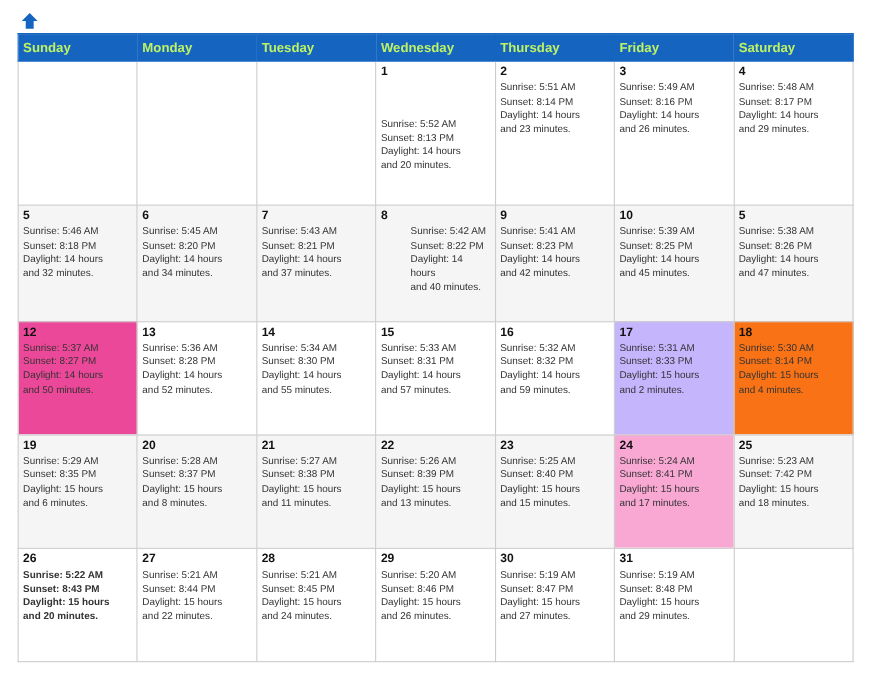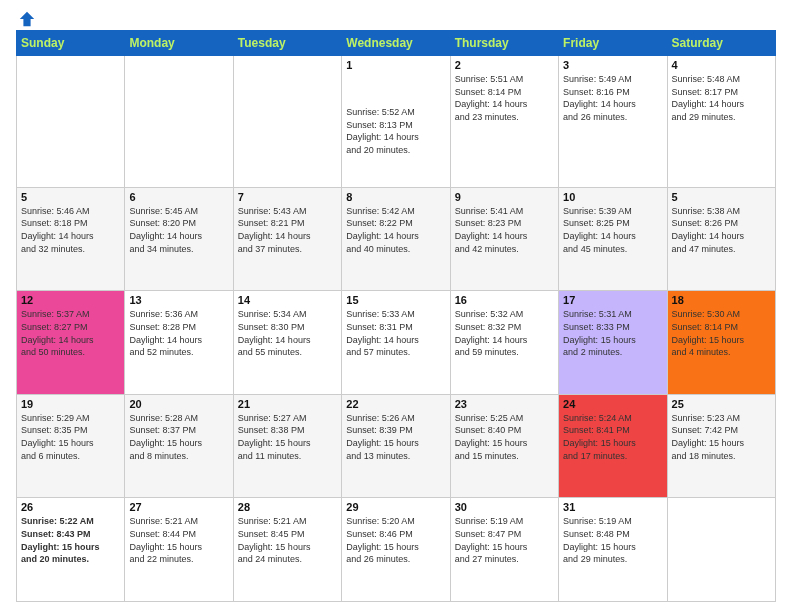--- a/index.html
+++ b/index.html
@@ -181,21 +181,21 @@
           </td>
           <td style="background: rgb(245, 245, 245);">
             <span class="day-num">7</span>
             <div class="day-info" style="white-space: pre-line;">Sunrise: 5:43 AM
 Sunset: 8:21 PM
 Daylight: 14 hours
 and 37 minutes.</div>
           </td>
           <td style="background: rgb(245, 245, 245);">
             <span class="day-num">8</span>
-            <div class="day-info" style="white-space: pre-line;">Sunrise: 5:42 AM
+            <div class="day-info" style="white-space: pre-line; margin-left: 27px;">Sunrise: 5:42 AM
 Sunset: 8:22 PM
 Daylight: 14 hours
 and 40 minutes.</div>
           </td>
           <td style="background: rgb(245, 245, 245);">
             <span class="day-num">9</span>
             <div class="day-info" style="white-space: pre-line;">Sunrise: 5:41 AM
 Sunset: 8:23 PM
 Daylight: 14 hours
 and 42 minutes.</div>
@@ -295,21 +295,21 @@
 Daylight: 15 hours
 and 13 minutes.</div>
           </td>
           <td style="background: rgb(245, 245, 245);">
             <span class="day-num">23</span>
             <div class="day-info" style="white-space: pre-line;">Sunrise: 5:25 AM
 Sunset: 8:40 PM
 Daylight: 15 hours
 and 15 minutes.</div>
           </td>
-          <td style="background: #ef4444;">
+          <td style="background: #f9a8d4;">
             <span class="day-num">24</span>
             <div class="day-info" style="white-space: pre-line;">Sunrise: 5:24 AM
 Sunset: 8:41 PM
 Daylight: 15 hours
 and 17 minutes.</div>
           </td>
           <td style="background: rgb(245, 245, 245);">
             <span class="day-num">25</span>
             <div class="day-info" style="white-space: pre-line;">Sunrise: 5:23 AM
 Sunset: 7:42 PM

